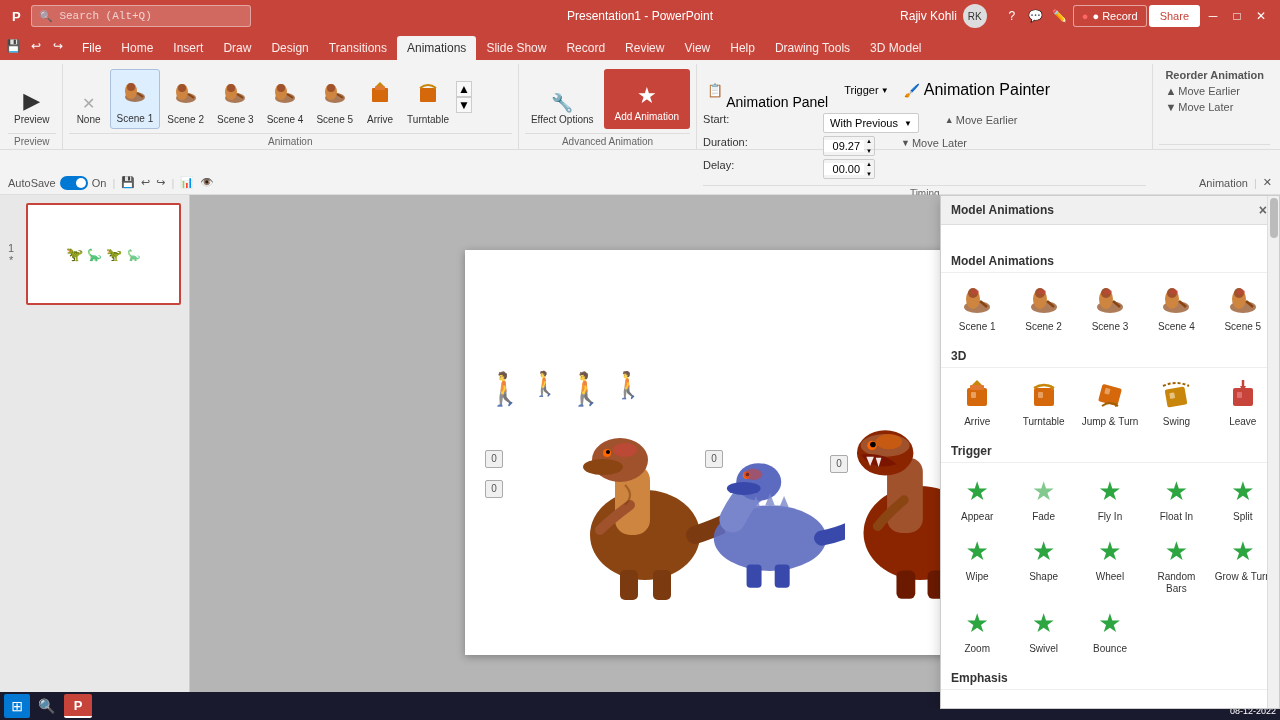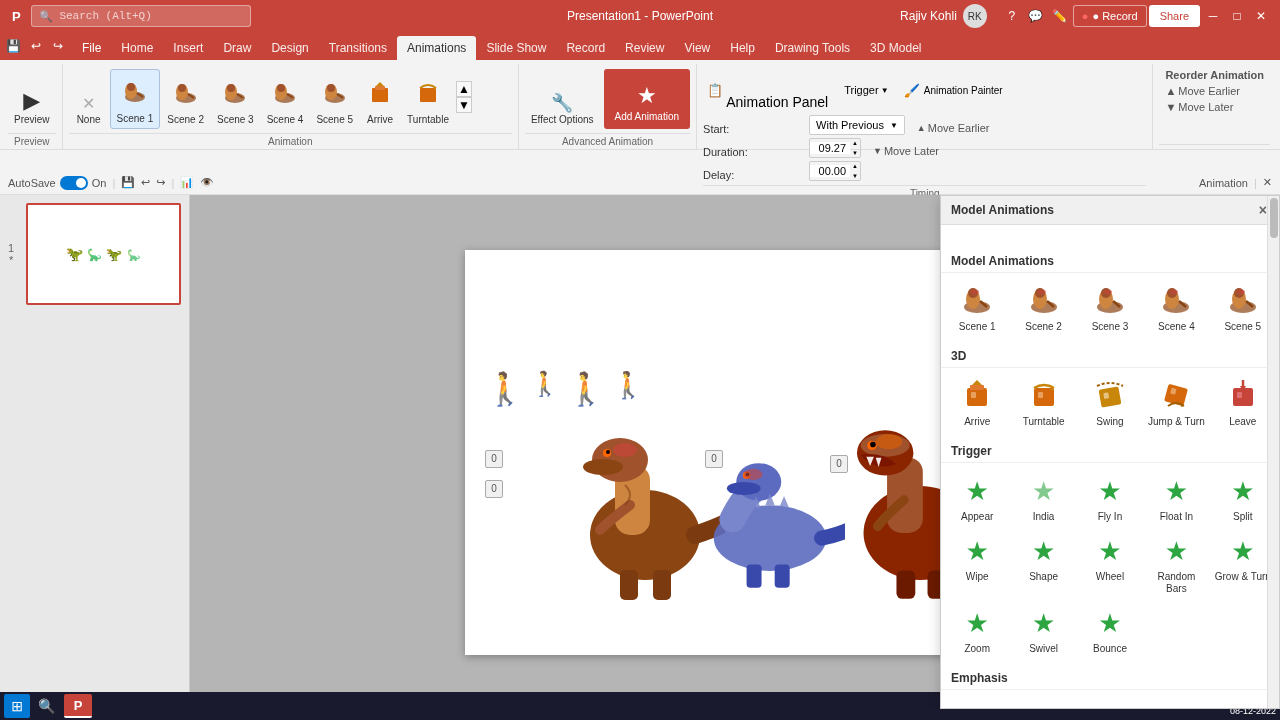--- a/index.html
+++ b/index.html
@@ -106,22 +106,22 @@
       flex-direction: column;
       align-items: center;
       justify-content: flex-end;
       cursor: pointer;
       height: 60px;
       min-width: 52px;
       gap: 2px;
     }
     .anim-control-row {
       display: flex;
-      align-items: flex-end;
-      gap: 6px;
+      align-items: flex-start;
+      gap: 20px;
       height: 22px;
     }
     .anim-label { font-size: 11px; color: #333; width: 100px; }
     .anim-dropdown {
       display: flex;
       align-items: center;
       gap: 2px;
       padding: 1px 6px;
       font-size: 11px;
       background: white;
@@ -629,21 +629,21 @@
         <div style="display:flex;align-items:center;gap:3px;cursor:pointer;padding:2px 4px;border-radius:2px;">
           <span style="font-size:13px;">📋</span>
           <span style="font-size:14px;margin-top:24px;">Animation Panel</span>
         </div>
         <div class="trigger-dropdown">
           <span style="font-size:11px;">Trigger</span>
           <span style="font-size:8px;">▼</span>
         </div>
         <div style="display:flex;align-items:center;gap:3px;cursor:pointer;padding:2px 4px;border-radius:2px;">
           <span style="font-size:13px;">🖌️</span>
-          <span style="font-size:10px;">Animation Painter</span>
+          <span style="font-size:16px;">Animation Painter</span>
         </div>
       </div>
 
       <div class="anim-control-row">
         <span class="anim-label">Start:</span>
         <div class="anim-dropdown">
           <span>With Previous</span>
           <span style="font-size:8px;margin-left:4px;">▼</span>
         </div>
         <div style="display:flex;flex-direction:column;gap:2px;">
@@ -939,38 +939,38 @@
                 <polygon points="25,7 28,10 25,13" fill="#c8860a"></polygon>
                 <rect x="12" y="14" width="5" height="6" fill="#e8a060" rx="1"></rect>
               </svg>
             </div>
             <div class="anim-item-label">Turntable</div>
           </div>
 
           <div class="anim-item">
             <div class="anim-item-icon">
               <svg viewBox="0 0 36 36" width="36" height="36">
-                <rect x="8" y="10" width="20" height="18" fill="#c8860a" rx="2" transform="rotate(-10,18,19)"></rect>
-                <rect x="12" y="14" width="5" height="6" fill="#e8c080" rx="1" transform="rotate(-10,18,19)"></rect>
-                <path d="M5,8 Q18,2 31,8" fill="none" stroke="#a06000" stroke-width="2" stroke-dasharray="3,2"></path>
-              </svg>
-            </div>
-            <div class="anim-item-label">Swing</div>
-          </div>
-
-          <div class="anim-item">
-            <div class="anim-item-icon">
-              <svg viewBox="0 0 36 36" width="36" height="36">
                 <rect x="8" y="8" width="20" height="18" fill="#d4680a" rx="2" transform="rotate(15,18,17)"></rect>
                 <path d="M10,28 Q18,22 26,28" fill="none" stroke="#a06000" stroke-width="2"></path>
                 <polygon points="24,25 26,28 23,29" fill="#a06000"></polygon>
                 <rect x="12" y="11" width="5" height="6" fill="#e8a060" rx="1" transform="rotate(15,18,17)"></rect>
               </svg>
             </div>
             <div class="anim-item-label">Jump &amp; Turn</div>
+          </div>
+
+          <div class="anim-item">
+            <div class="anim-item-icon">
+              <svg viewBox="0 0 36 36" width="36" height="36">
+                <rect x="8" y="10" width="20" height="18" fill="#c8860a" rx="2" transform="rotate(-10,18,19)"></rect>
+                <rect x="12" y="14" width="5" height="6" fill="#e8c080" rx="1" transform="rotate(-10,18,19)"></rect>
+                <path d="M5,8 Q18,2 31,8" fill="none" stroke="#a06000" stroke-width="2" stroke-dasharray="3,2"></path>
+              </svg>
+            </div>
+            <div class="anim-item-label">Swing</div>
           </div>
 
           <div class="anim-item">
             <div class="anim-item-icon">
               <svg viewBox="0 0 36 36" width="36" height="36">
                 <rect x="8" y="10" width="20" height="18" fill="#c7443a" rx="2"></rect>
                 <rect x="12" y="14" width="5" height="6" fill="#e07070" rx="1"></rect>
                 <path d="M18,2 L18,8" stroke="#c7443a" stroke-width="2.5"></path>
                 <polygon points="15,8 18,14 21,8" fill="#c7443a"></polygon>
               </svg>
@@ -982,21 +982,21 @@
         <div class="anim-section-header">Trigger</div>
         <div class="anim-grid">
 
           <div class="anim-item">
             <div class="anim-item-icon star-green" style="font-size:26px;">★</div>
             <div class="anim-item-label">Appear</div>
           </div>
 
           <div class="anim-item">
             <div class="anim-item-icon star-green" style="font-size:26px;opacity:0.6;">★</div>
-            <div class="anim-item-label">India</div>
+            <div class="anim-item-label">Fade</div>
           </div>
 
           <div class="anim-item">
             <div class="anim-item-icon star-green" style="font-size:26px;">★</div>
             <div class="anim-item-label">Fly In</div>
           </div>
 
           <div class="anim-item">
             <div class="anim-item-icon star-green" style="font-size:26px;">★</div>
             <div class="anim-item-label">Float In</div>

